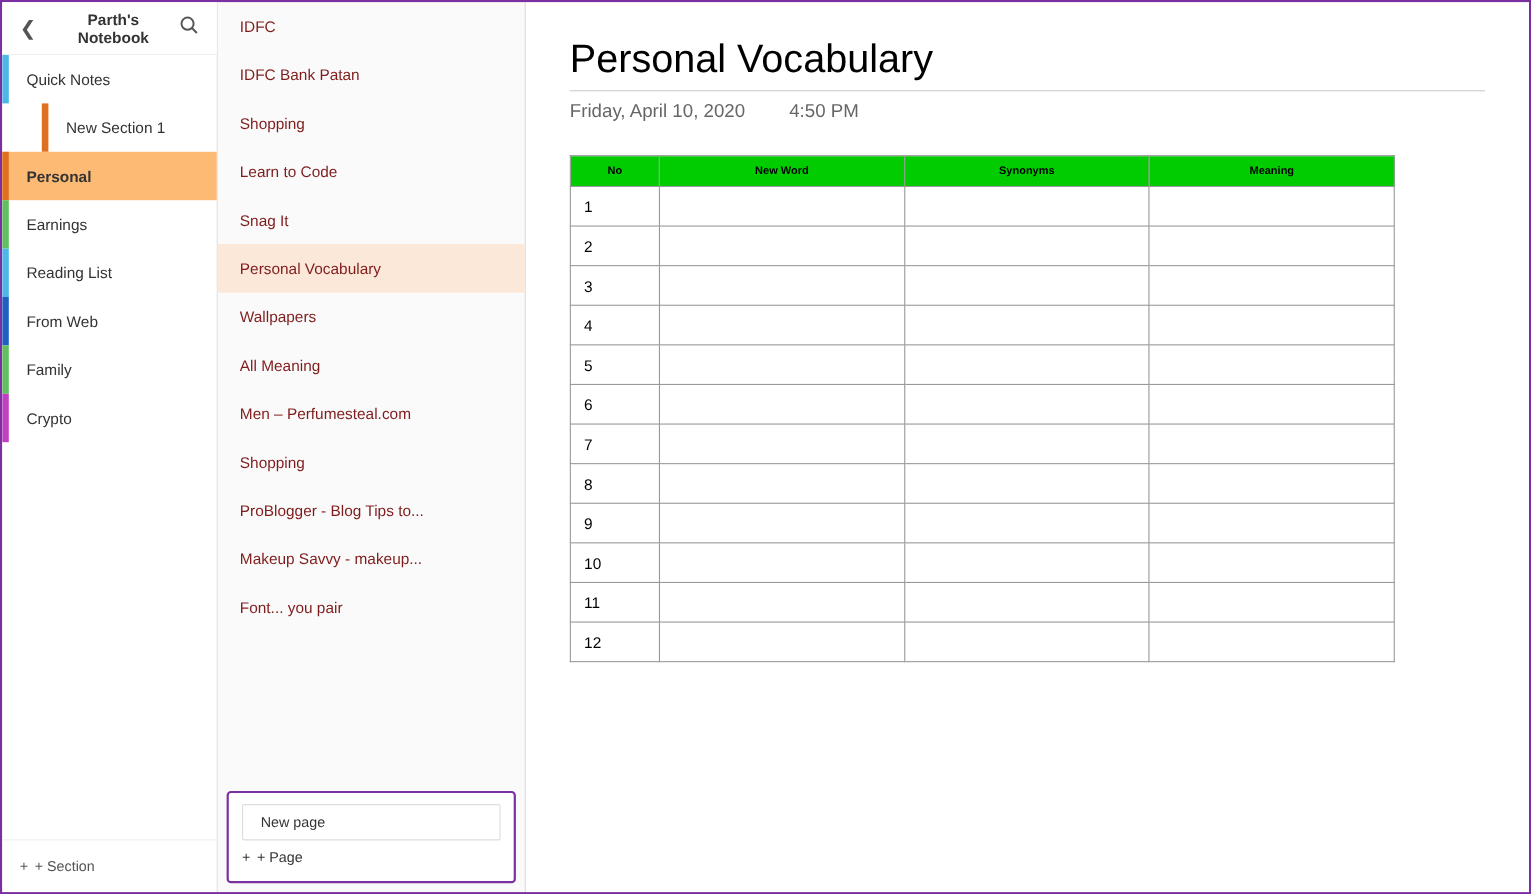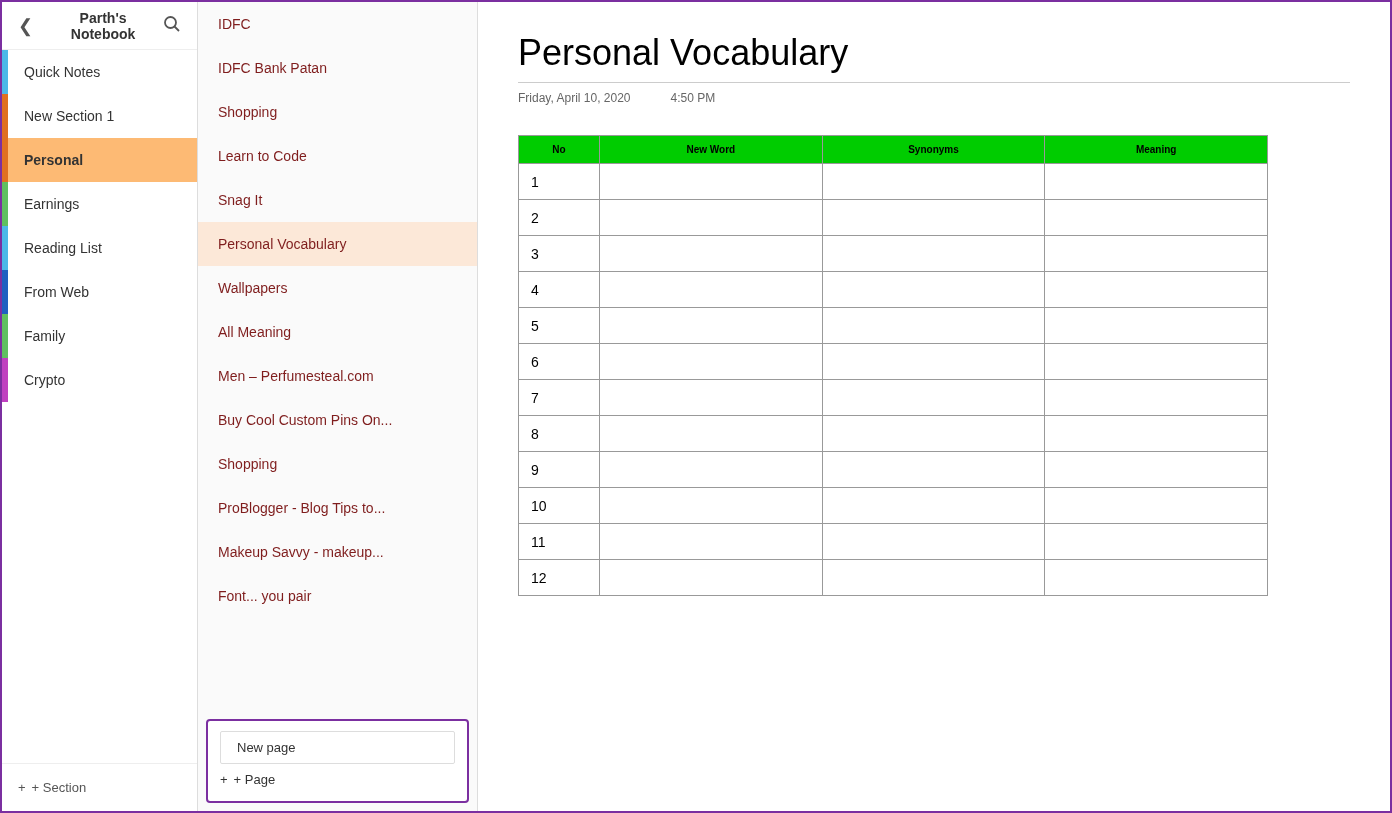--- a/index.html
+++ b/index.html
@@ -63,21 +63,21 @@
       border-left: 6px solid transparent;
     }
 
     .section-item.active {
       background: #fdba74;
       border-left-color: #e07020;
       font-weight: 600;
     }
 
     .section-item.quick-notes { border-left-color: #4db8e8; }
-    .section-item.new-section1 { border-left-color: #e07020; }
+    .section-item.new-section1 { border-left-color: #e07020; margin-left: 36px; }
     .section-item.personal { border-left-color: #e07020; }
     .section-item.earnings { border-left-color: #60c060; }
     .section-item.reading-list { border-left-color: #4db8e8; }
     .section-item.from-web { border-left-color: #2060c0; }
     .section-item.family { border-left-color: #60c060; }
     .section-item.crypto { border-left-color: #c040c0; }
 
     .sidebar-bottom {
       margin-top: auto;
       padding: 12px 16px;
@@ -165,21 +165,21 @@
     .page-title {
       font-size: 36px;
       font-weight: 300;
       color: #000;
       border-bottom: 1px solid #ccc;
       padding-bottom: 8px;
       margin-bottom: 8px;
     }
 
     .page-meta {
-      font-size: 12px;
+      font-size: 17px;
       color: #666;
       margin-bottom: 30px;
       display: flex;
       gap: 40px;
     }
 
     .vocab-table {
       border-collapse: collapse;
       width: 750px;
     }
@@ -245,21 +245,20 @@
   <div id="page-list">
       <div class="page-item">IDFC</div>
       <div class="page-item">IDFC Bank Patan</div>
       <div class="page-item">Shopping</div>
       <div class="page-item">Learn to Code</div>
       <div class="page-item">Snag It</div>
       <div class="page-item active">Personal Vocabulary</div>
       <div class="page-item">Wallpapers</div>
       <div class="page-item">All Meaning</div>
       <div class="page-item">Men – Perfumesteal.com</div>
-      <div class="page-item">Buy Cool Custom Pins On...</div>
       <div class="page-item">Shopping</div>
       <div class="page-item">ProBlogger - Blog Tips to...</div>
       <div class="page-item">Makeup Savvy - makeup...</div>
       <div class="page-item">Font... you pair</div>
     </div>
 
   <div class="pages-bottom">
     <div class="new-page-tooltip">New page</div>
     <button class="add-page-btn">
       <span>+</span>

